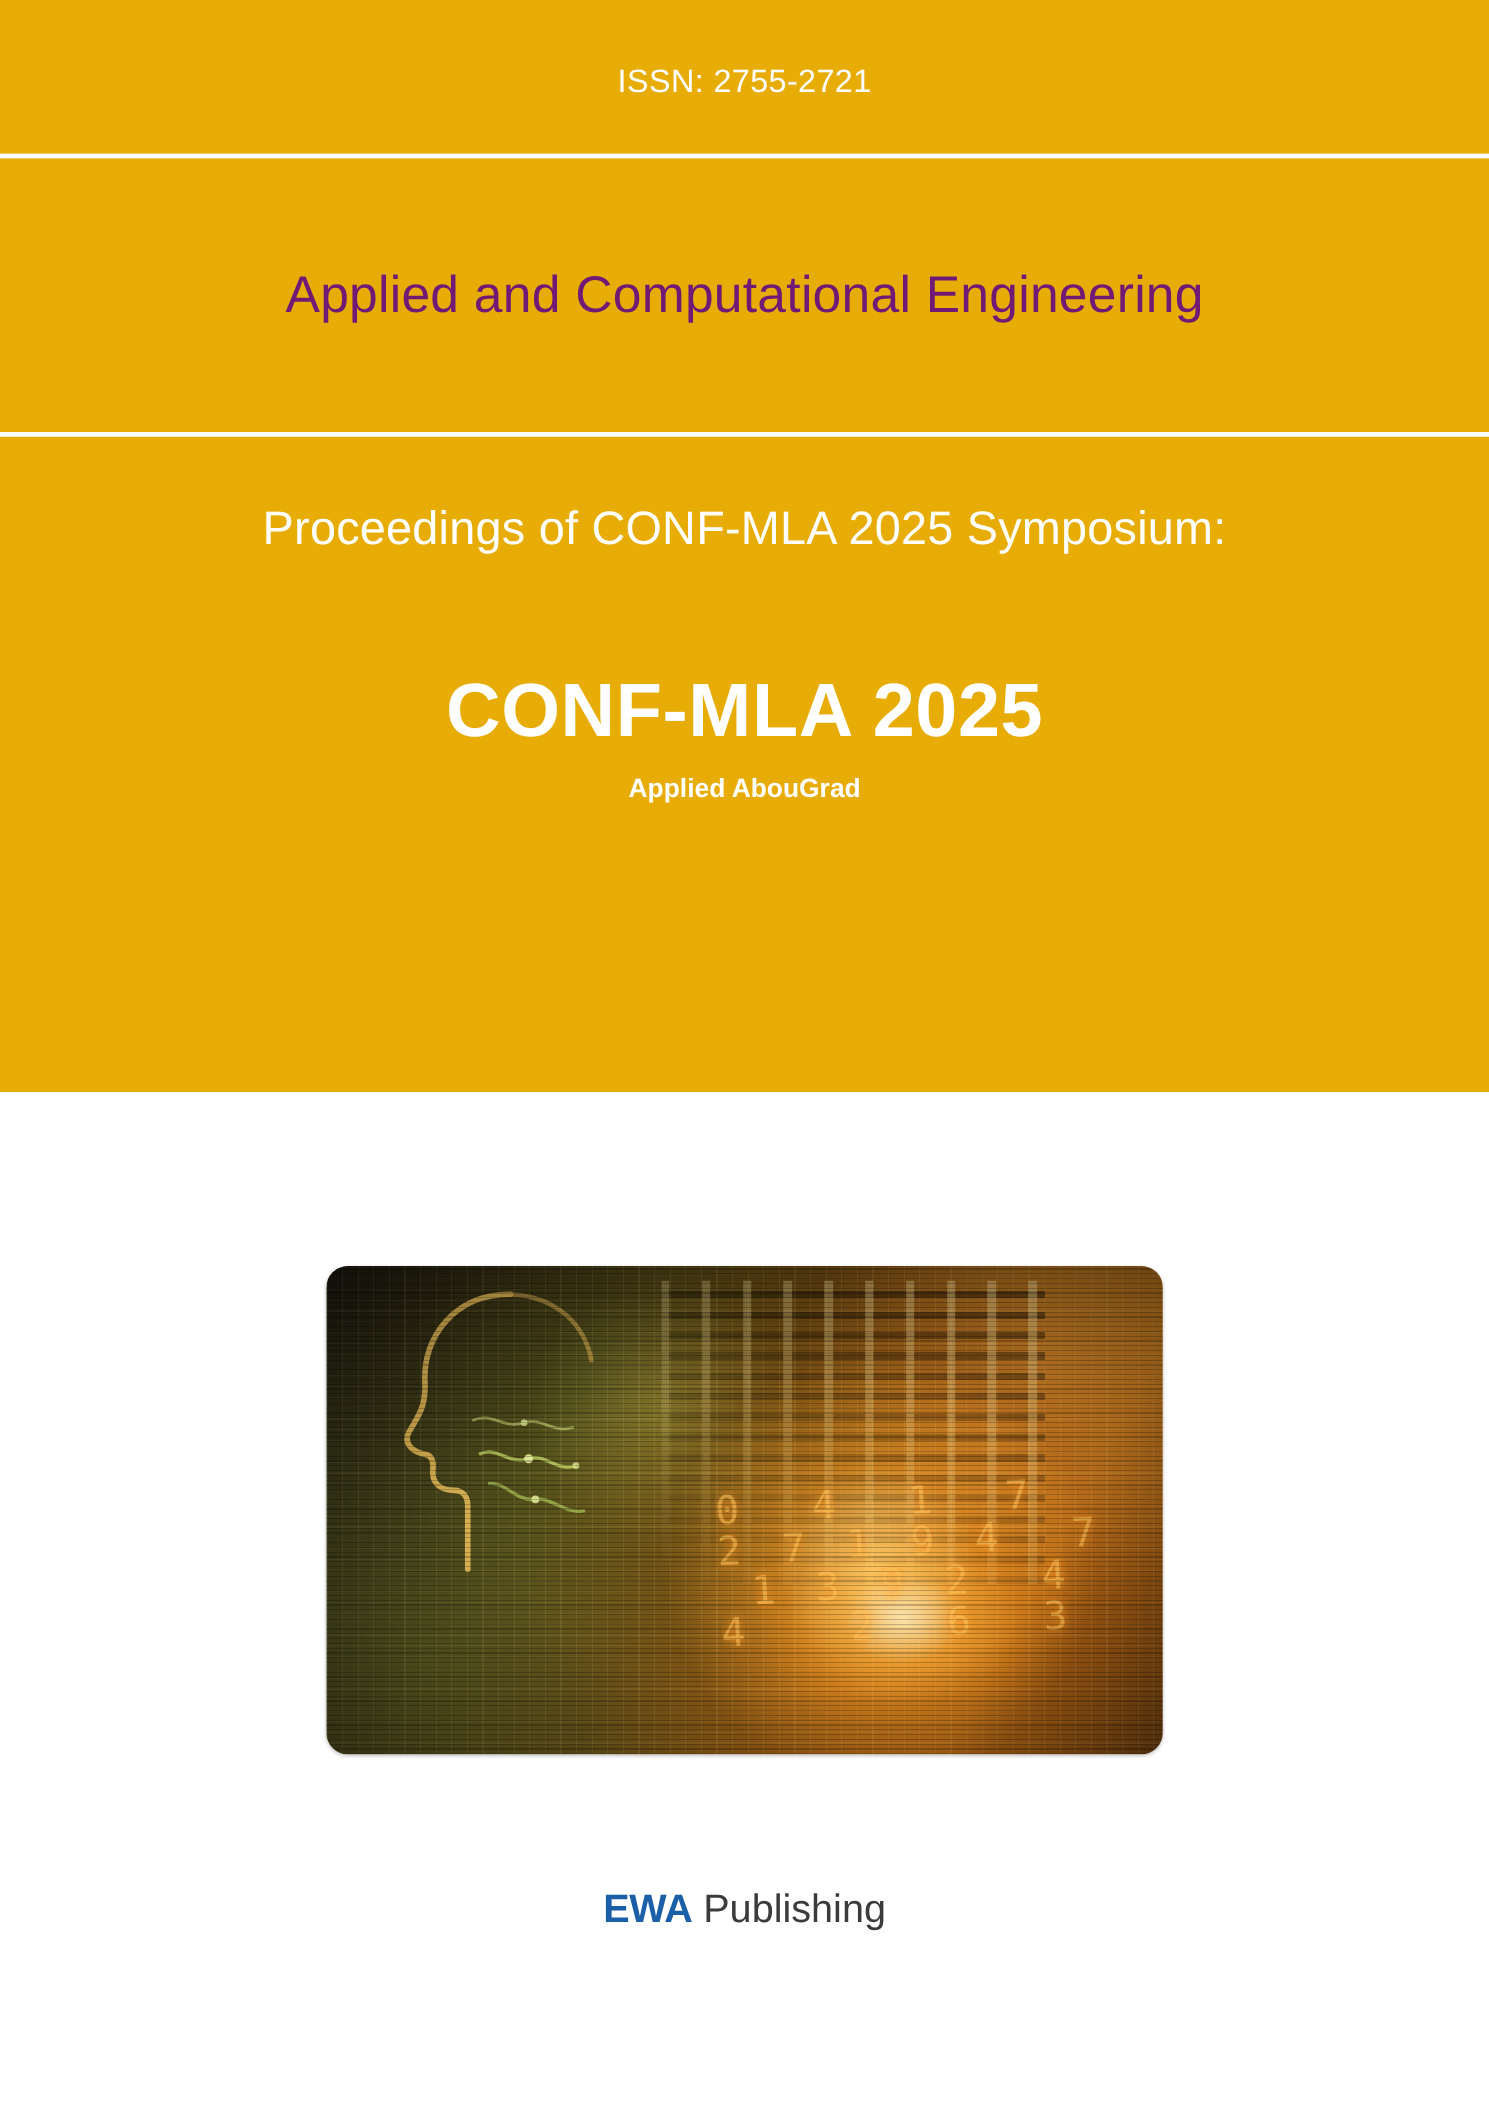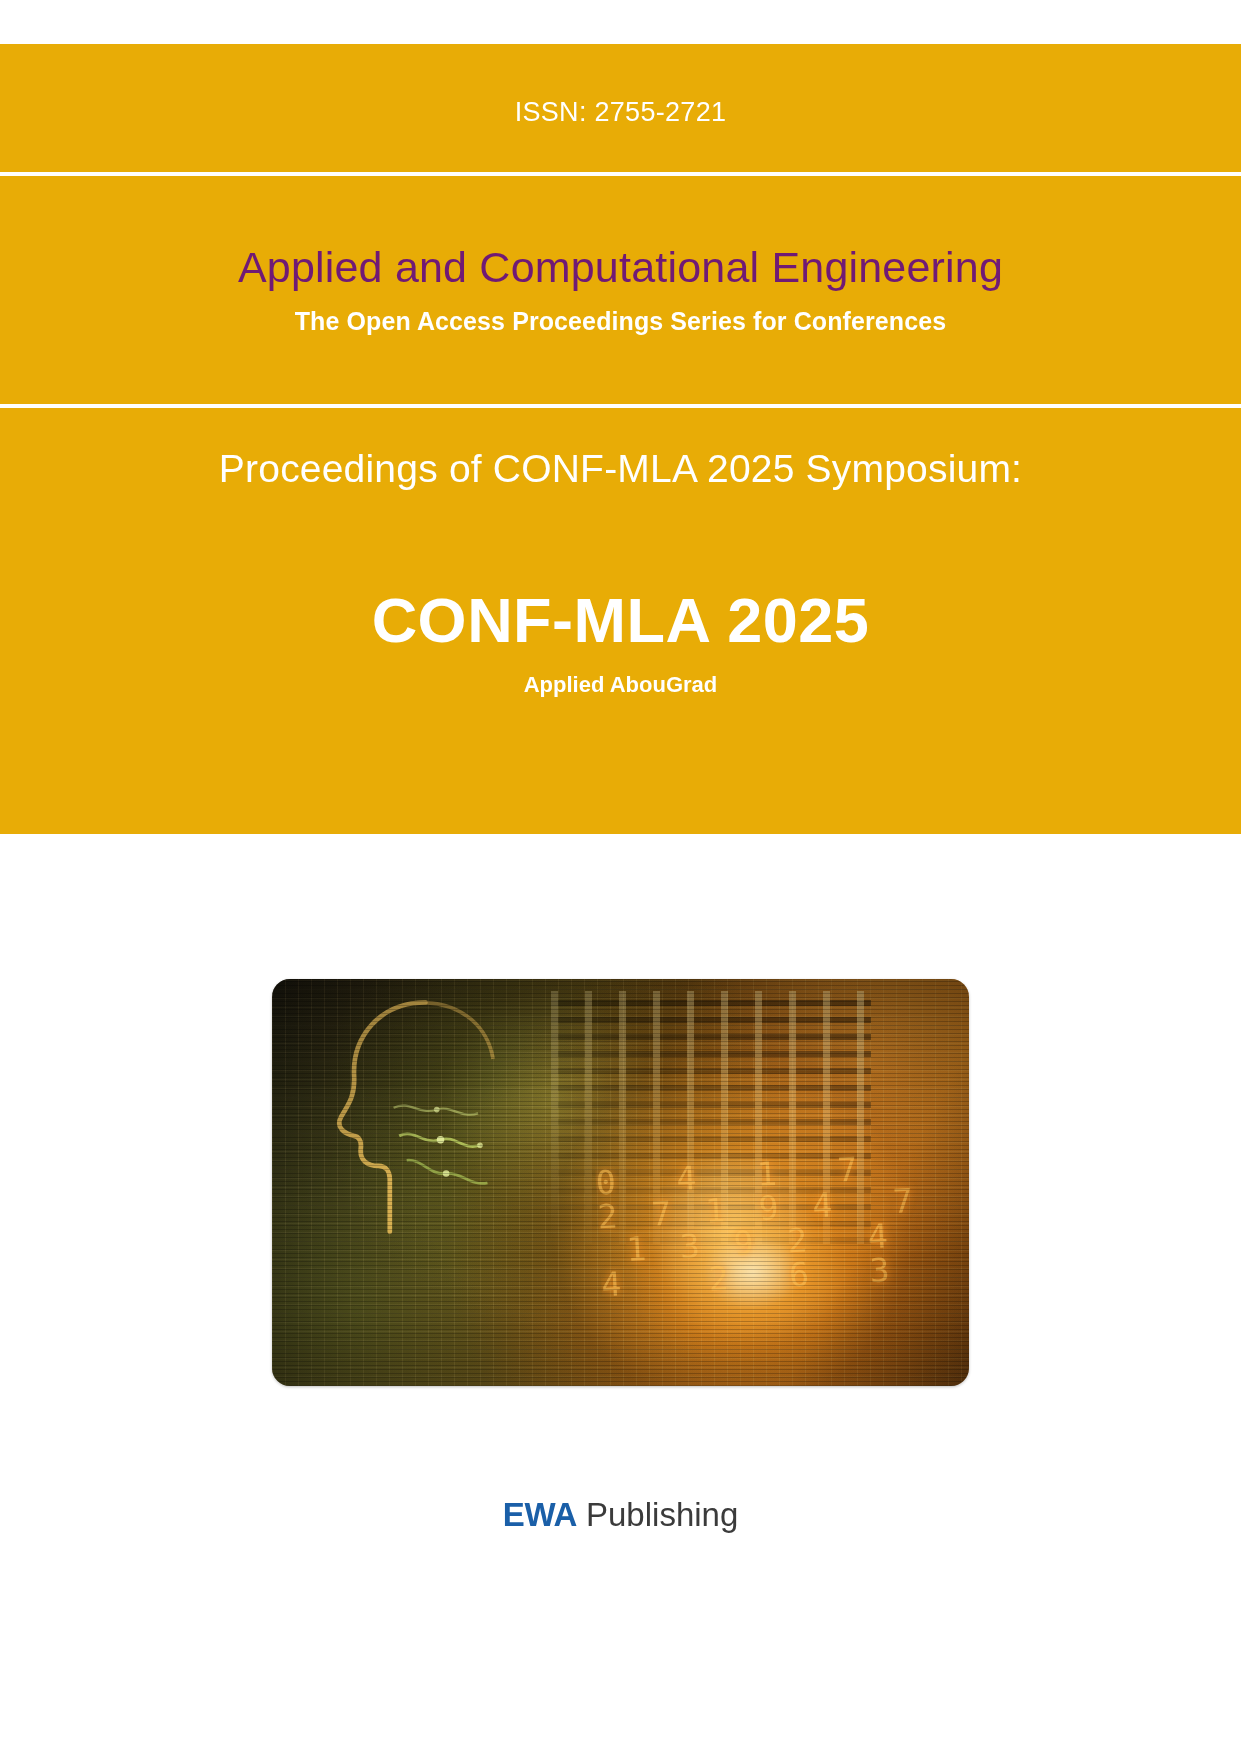--- a/index.html
+++ b/index.html
@@ -23,21 +23,20 @@
     background: #ffffff;
     display: flex;
     flex-direction: column;
   }
 
   
   .gold-band {
     background: #E8AC06;
     width: 100%;
     position: relative;
-    margin-top: 44px;
   }
 
   .issn-block {
     height: 128px;
     display: flex;
     flex-direction: column;
     align-items: center;
     justify-content: center;
     padding-top: 8px;
     box-sizing: border-box;
@@ -77,26 +76,26 @@
     color: #ffffff;
     font-size: 25px;
     font-weight: 700;
     line-height: 38px;
     letter-spacing: 0.1px;
     text-align: center;
     margin-top: 8px;
   }
 
   .proceedings-block {
-    height: 426px;
+    height: 546px;
     display: flex;
     flex-direction: column;
     align-items: center;
     box-sizing: border-box;
-    padding-top: 30px;
+    padding-top: 46px;
   }
   .proceedings-title {
     color: #ffffff;
     font-size: 39px;
     font-weight: 400;
     line-height: 62px;
     text-align: center;
     letter-spacing: 0.2px;
   }
   .conf-name {
@@ -282,21 +281,20 @@
   <div class="gold-band">
 
     <div class="issn-block">
       <div class="issn-line">ISSN: 2755-2721</div>
     </div>
 
     <div class="rule"></div>
 
     <div class="journal-block">
       <div class="journal-title">Applied and Computational Engineering</div>
-      <div class="journal-subtitle">The Open Access Proceedings Series for Conferences</div>
     </div>
 
     <div class="rule"></div>
 
     <div class="proceedings-block">
       <div class="proceedings-title">Proceedings of CONF-MLA 2025 Symposium:</div>
       <div class="conf-name">CONF-MLA 2025</div>
       <div class="editor-name">Applied AbouGrad</div>
     </div>
 

